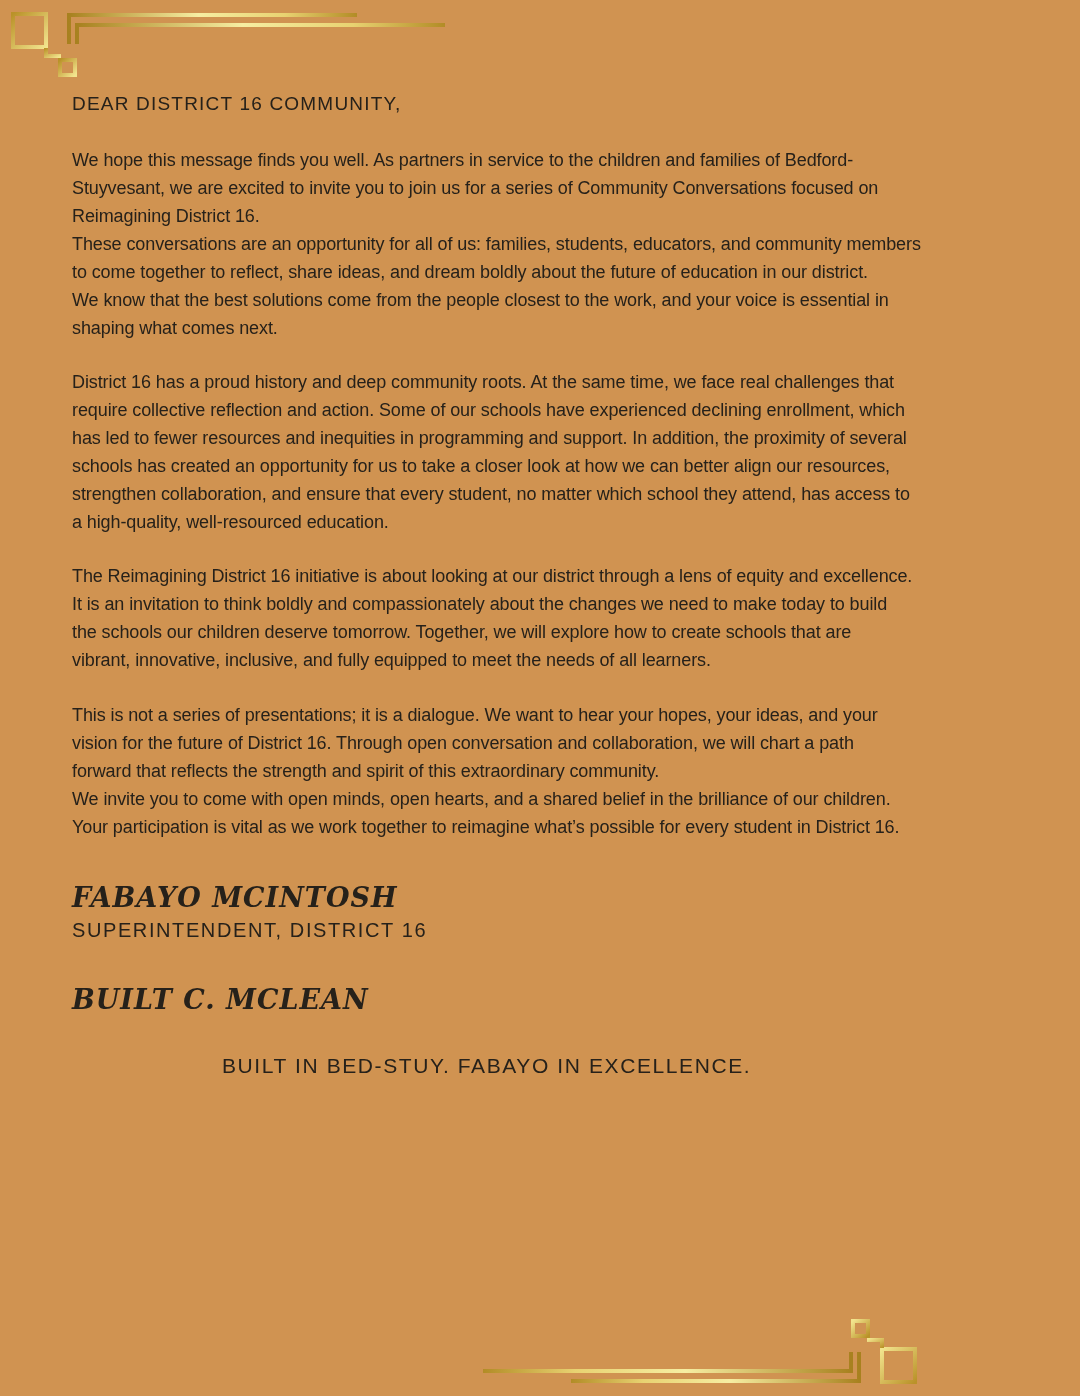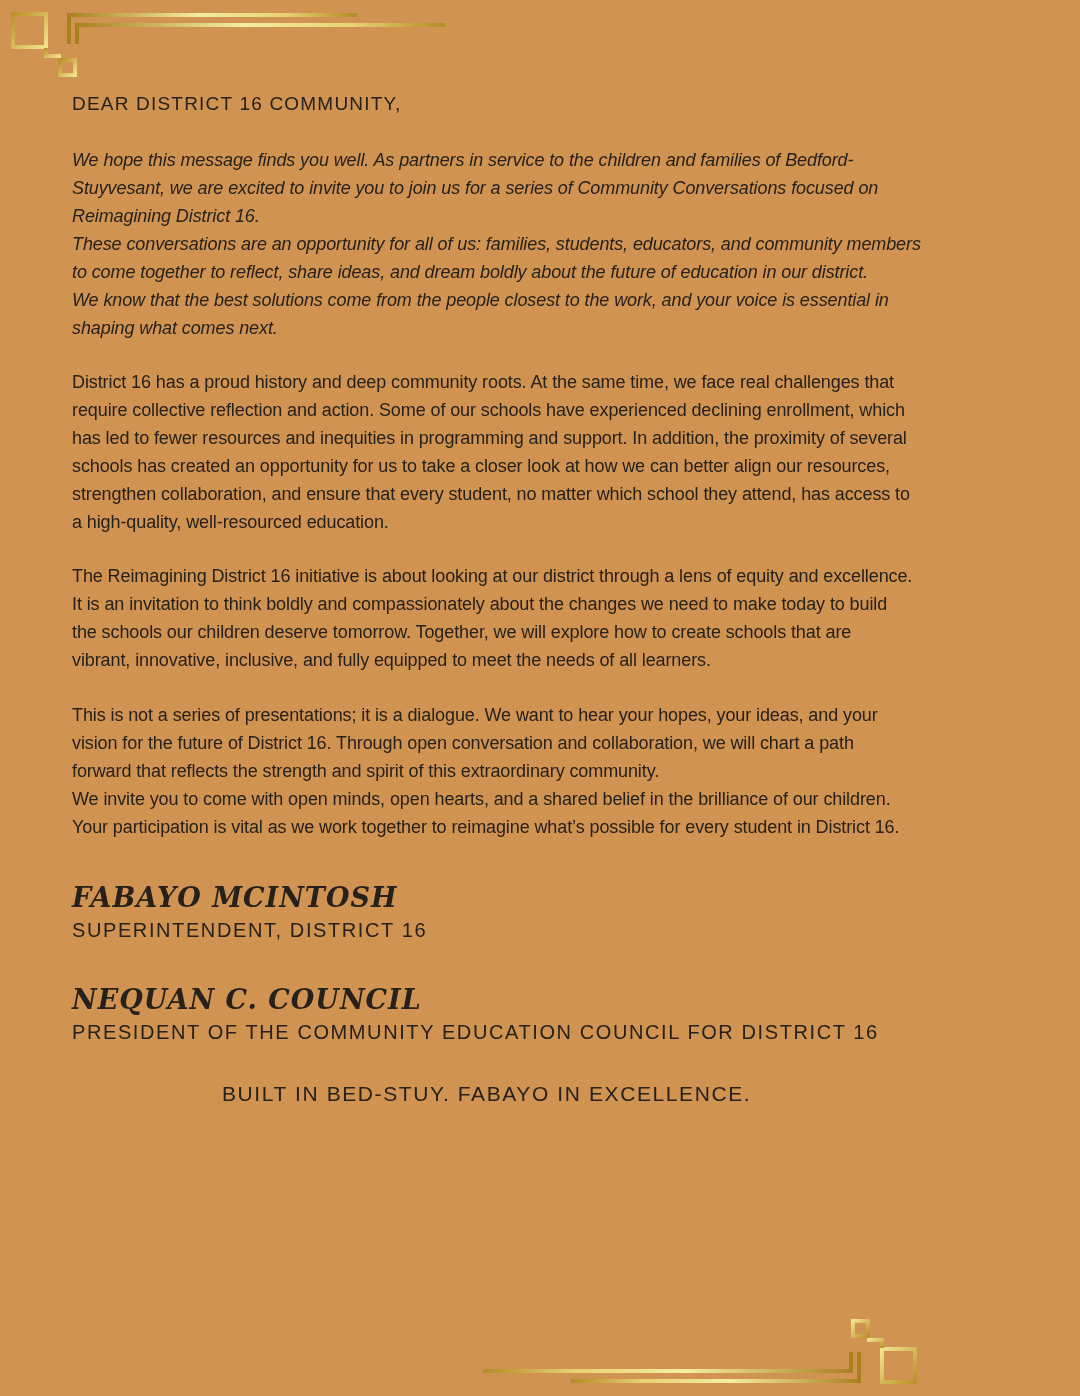--- a/index.html
+++ b/index.html
@@ -39,21 +39,21 @@
     color: #26211a;
   }
   .paragraph {
     width: 950px;
     font-size: 18px;
     line-height: 28px;
     letter-spacing: -0.1px;
     white-space: pre-line;
     margin: 0;
   }
-  .p1 { margin-top: 28px; font-style: italic; }
+  .p1 { margin-top: 28px; }
   .p2 { margin-top: 26px; }
   .p3 { margin-top: 26px; }
   .p4 { margin-top: 27px; }
 
   .closing {
     margin-top: 33px;
     font-family: "Liberation Serif", serif;
     font-size: 22px;
     line-height: 30px;
     letter-spacing: 0.2px;
@@ -153,19 +153,18 @@
     <p class="paragraph p4">This is not a series of presentations; it is a dialogue. We want to hear your hopes, your ideas, and your
 vision for the future of District 16. Through open conversation and collaboration, we will chart a path
 forward that reflects the strength and spirit of this extraordinary community.
 We invite you to come with open minds, open hearts, and a shared belief in the brilliance of our children.
 Your participation is vital as we work together to reimagine what’s possible for every student in District 16.</p>
 
 
     <div class="sig-name">FABAYO MCINTOSH</div>
     <div class="sig-title">SUPERINTENDENT, DISTRICT 16</div>
 
-    <div class="sig-name">NEQUAN C. COUNCIL</div>
-    <div class="sig-title">PRESIDENT OF THE COMMUNITY EDUCATION COUNCIL FOR DISTRICT 16</div>
+    <div class="sig-name">BUILT C. MCLEAN</div>
 
     <div class="tagline">BUILT IN BED-STUY. FABAYO IN EXCELLENCE.</div>
 
   </div>
 </div>
 
 </body></html>

